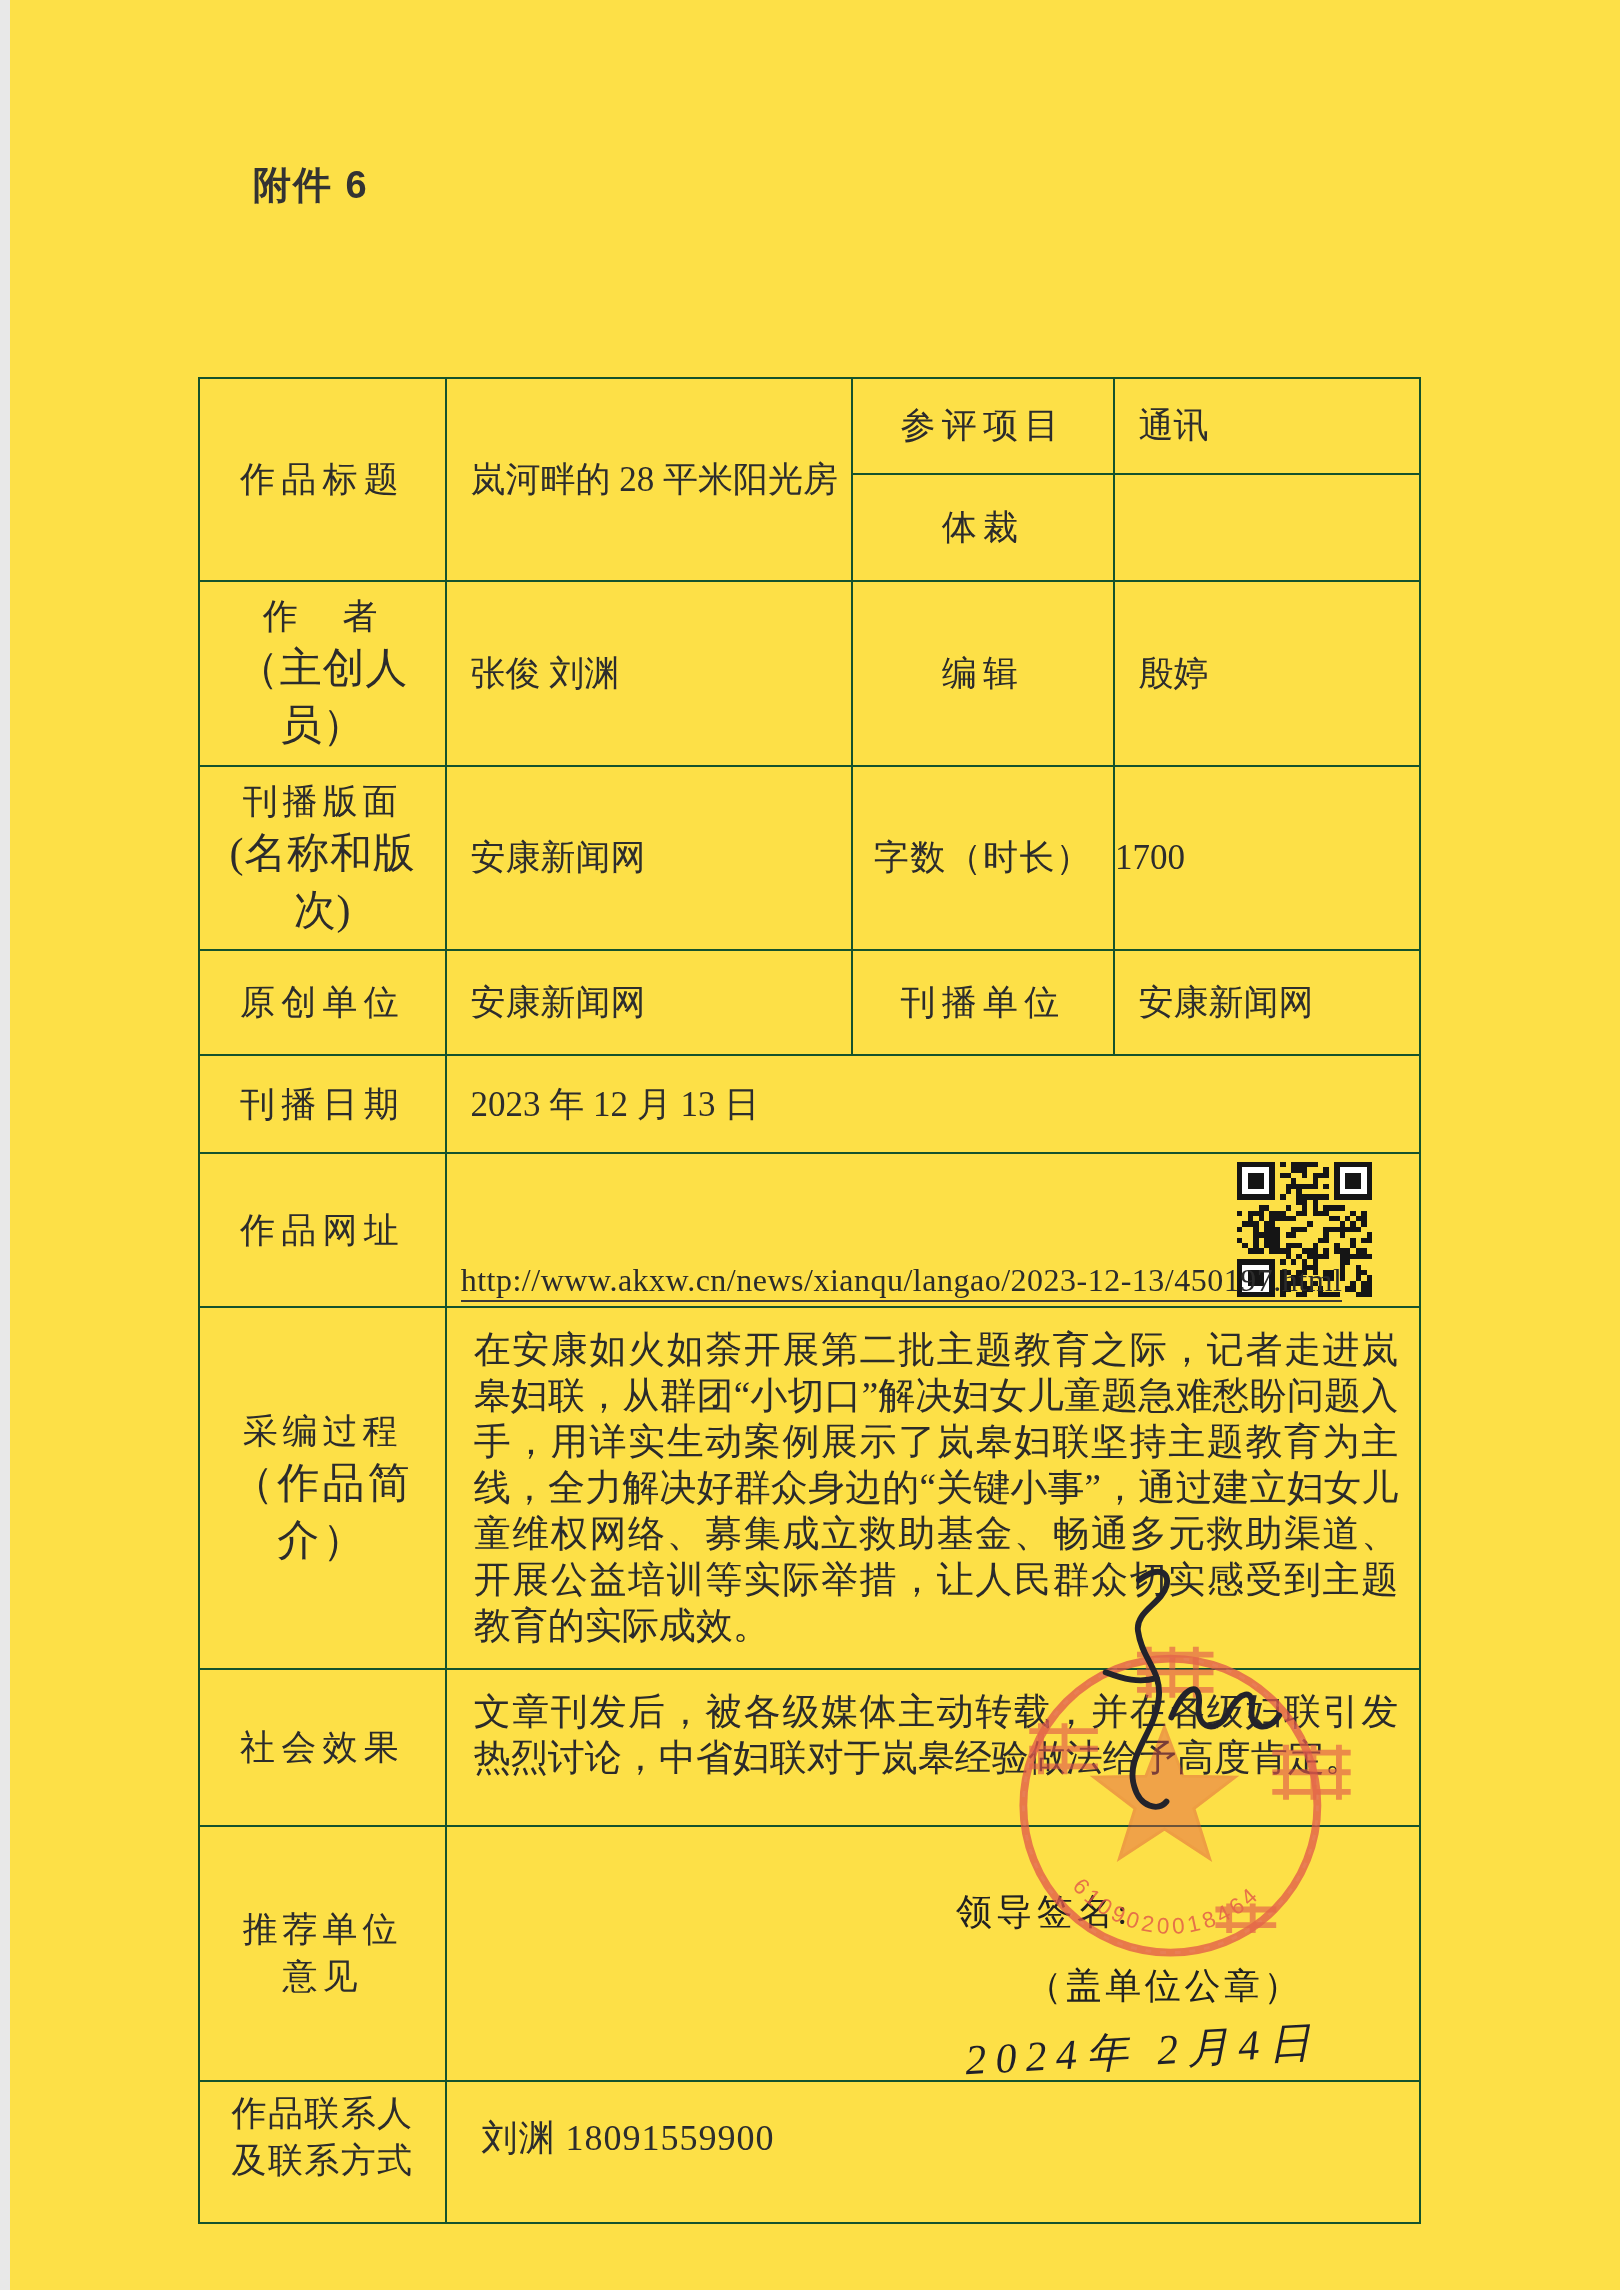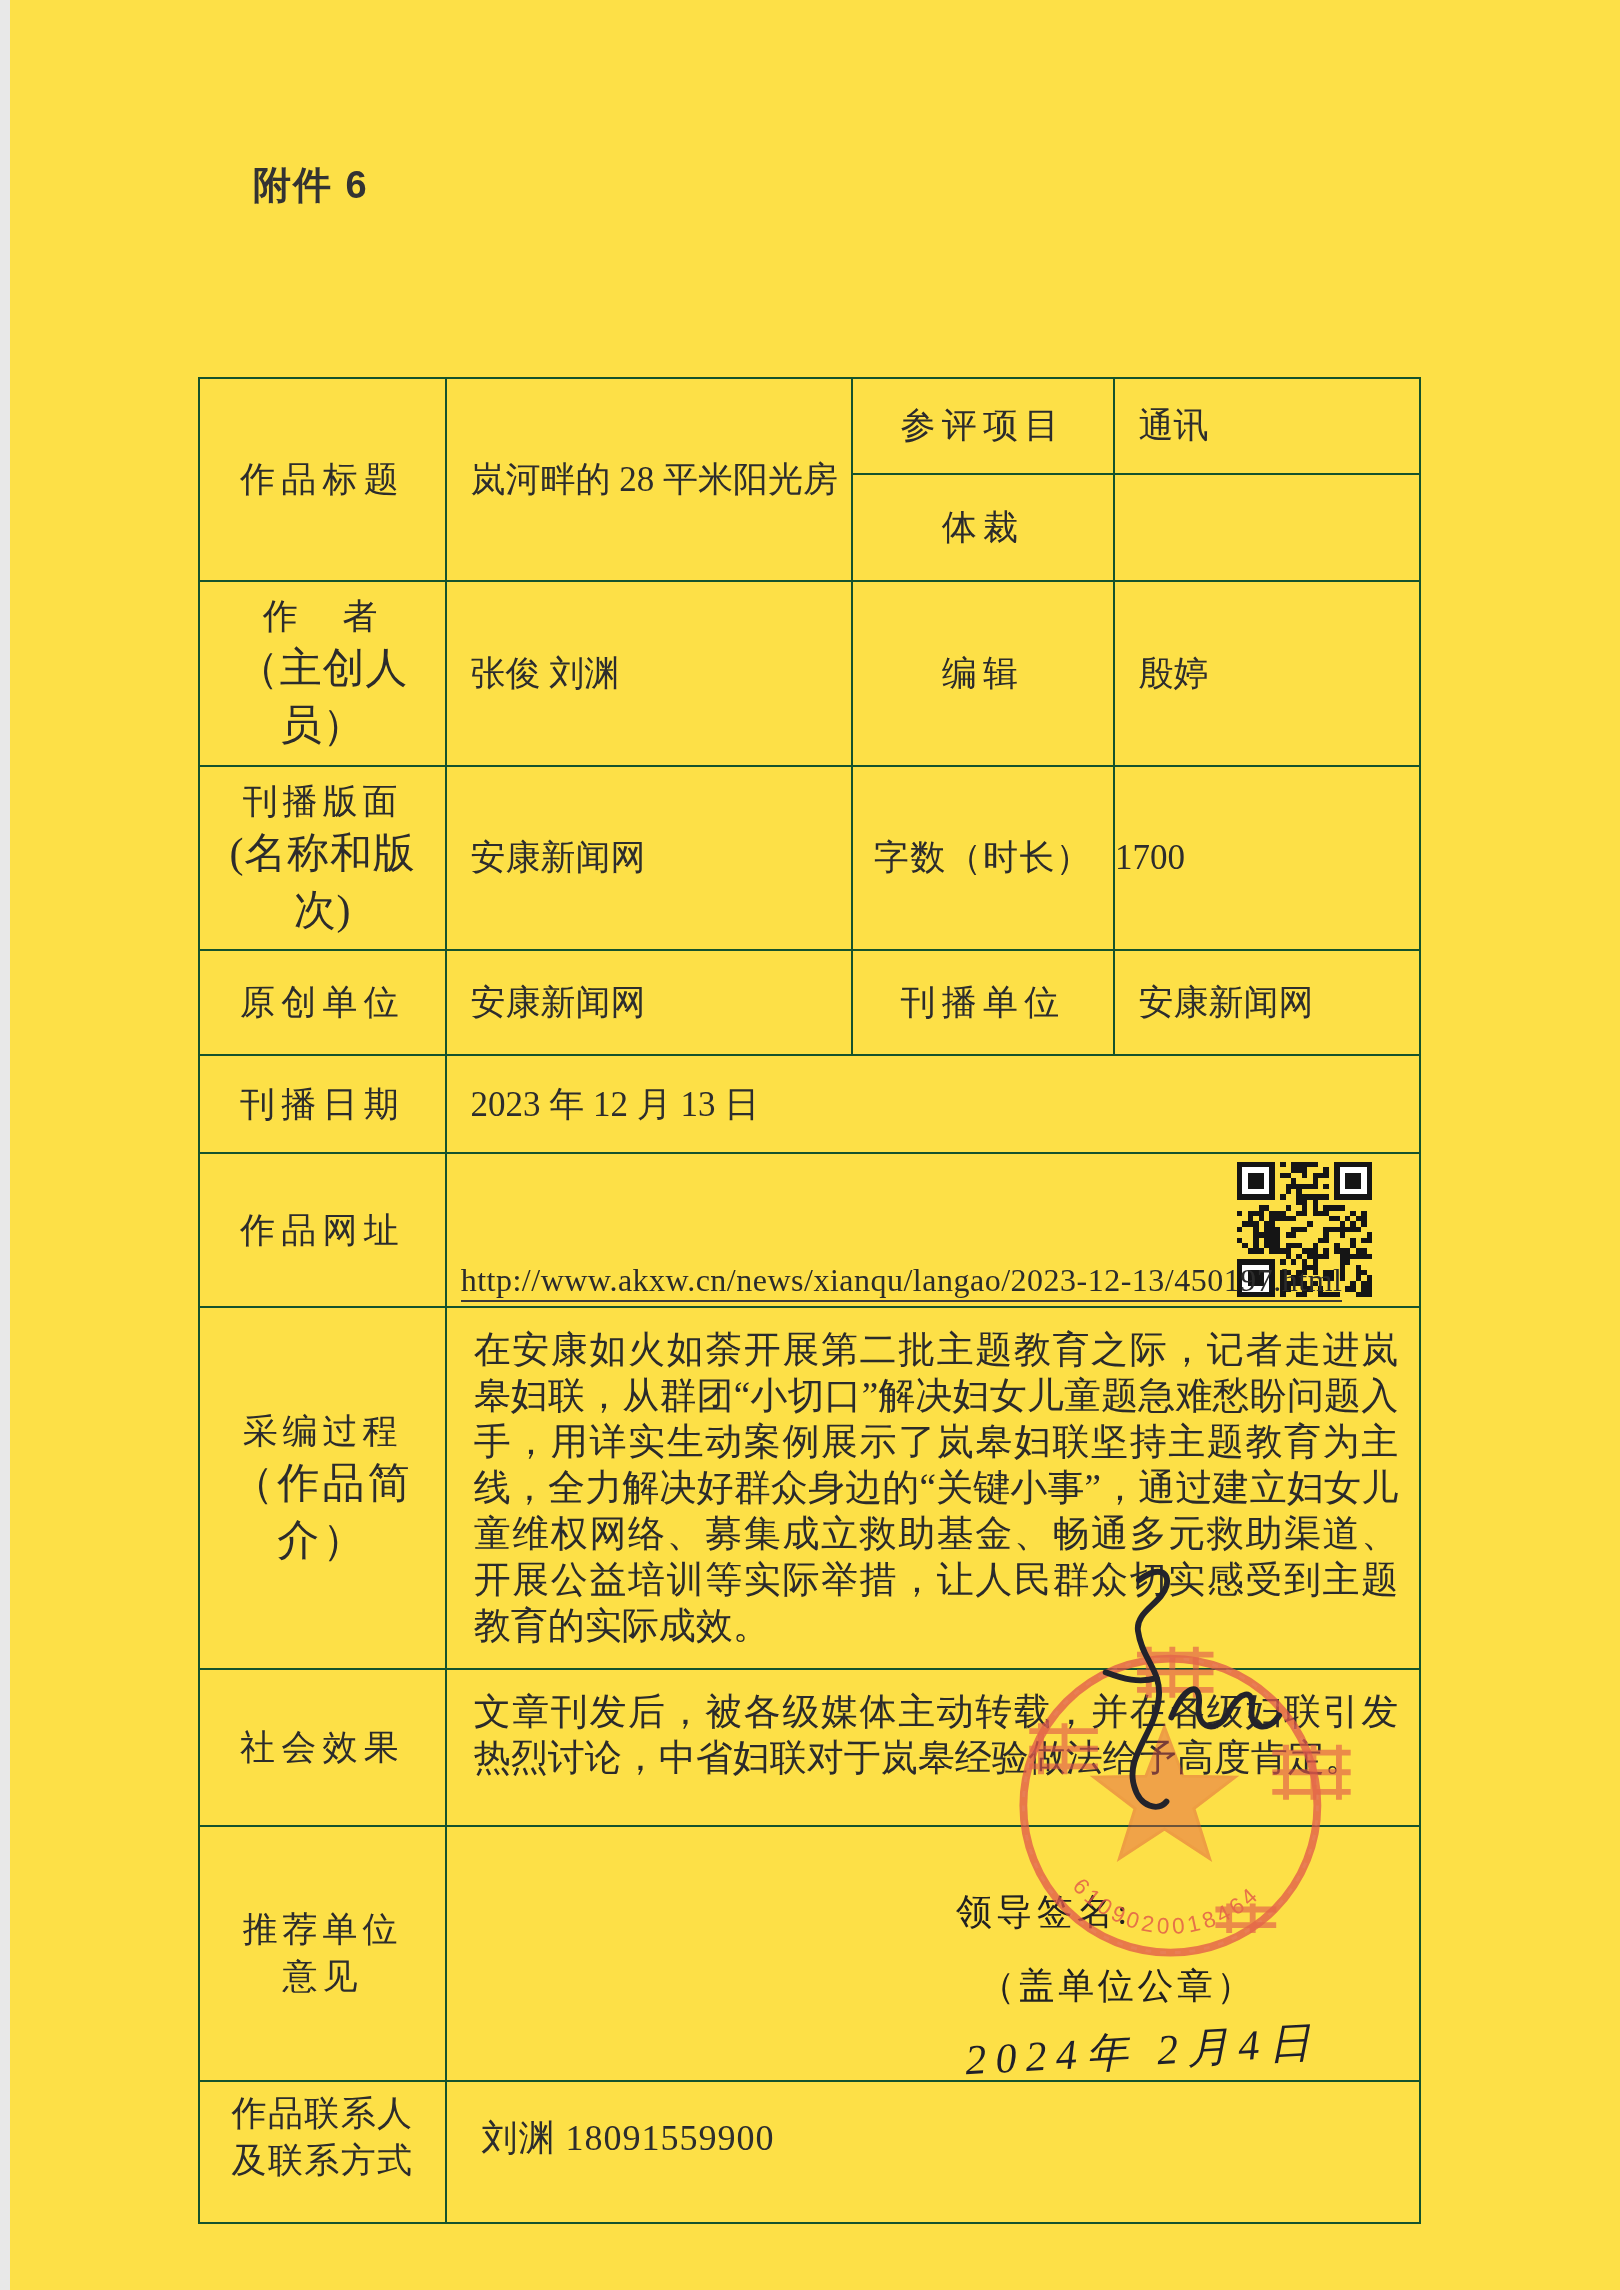--- a/index.html
+++ b/index.html
@@ -69,21 +69,21 @@
     font-size:37px;line-height:46px;
     text-align:justify;
     color:#2b2b2b;
   }
   .top-align{vertical-align:top !important;}
   .sign-label{
     position:absolute;left:509px;top:61px;
     font-size:36px;letter-spacing:0.12em;color:#222;
   }
   .seal-note{
-    position:absolute;left:532px;top:135px;
+    position:absolute;left:579px;top:135px;
     font-size:36px;letter-spacing:0.10em;color:#222;
   }
   .hand-date{
     position:absolute;left:518px;top:196px;
     font-size:42px;letter-spacing:0.22em;color:#20202a;
     transform:rotate(-3deg);
     font-style:italic;
   }
   .contact-cell{
     vertical-align:top !important;

